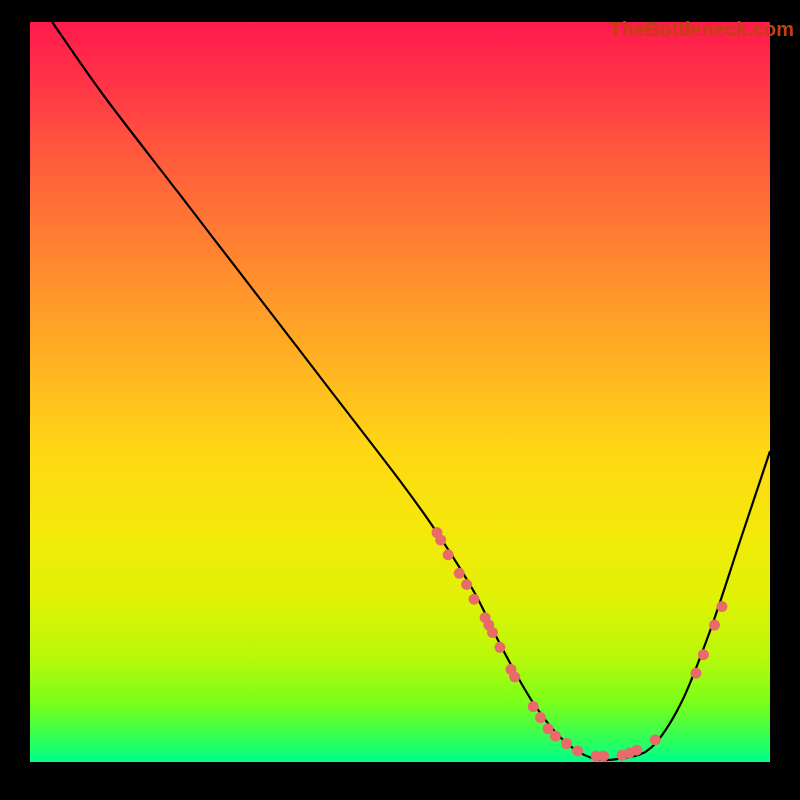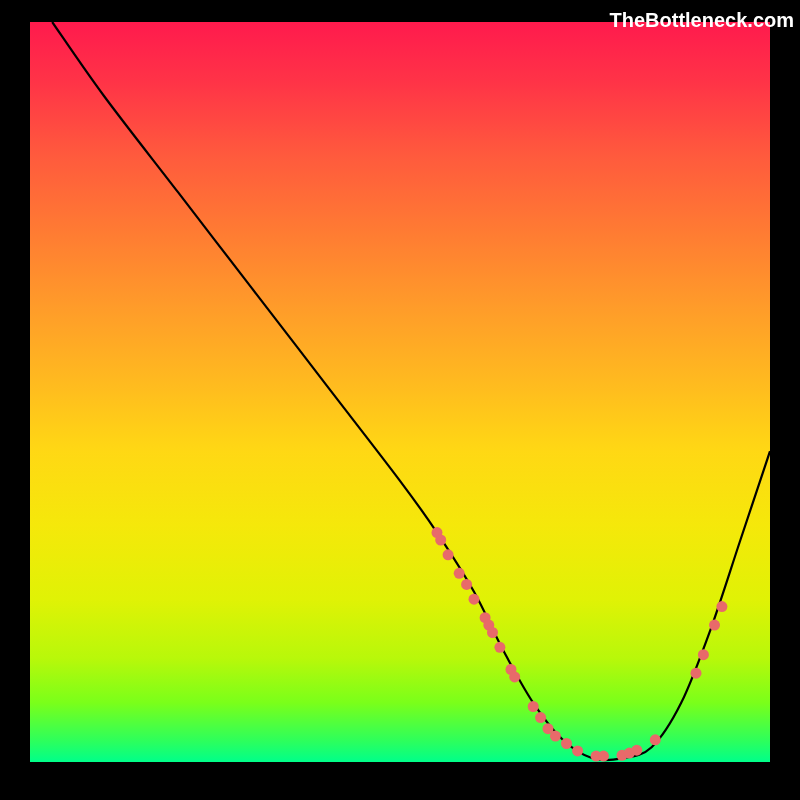--- a/index.html
+++ b/index.html
@@ -5,23 +5,23 @@
   * { margin: 0; padding: 0; box-sizing: border-box; }
   body {
     width: 800px;
     height: 800px;
     background: #000;
     position: relative;
     font-family: Arial, sans-serif;
   }
   .watermark {
     position: absolute;
-    top: 9px;
+    top: 18px;
     right: 6px;
-    color: #ffffff;
+    color: #c2410c;
     font-size: 20px;
     font-weight: bold;
     z-index: 10;
   }
   .plot-area {
     position: absolute;
     left: 30px;
     top: 22px;
     width: 740px;
     height: 740px;

